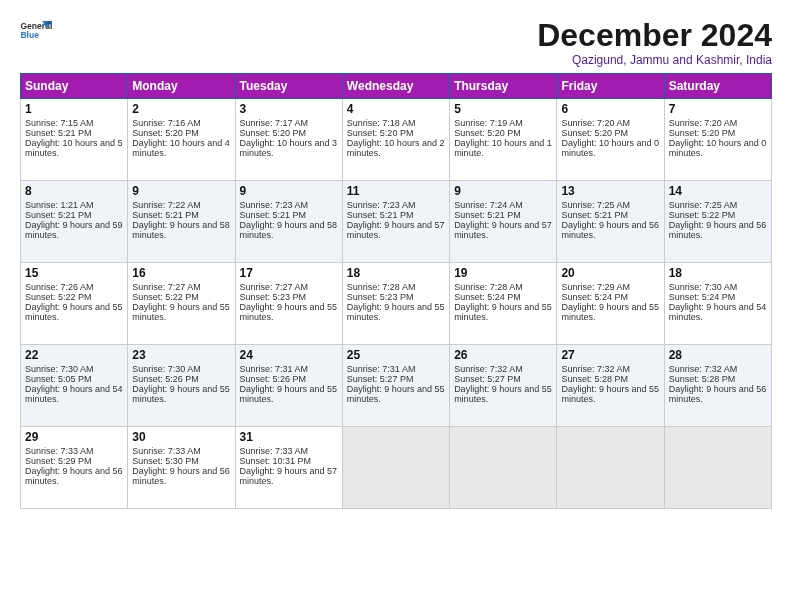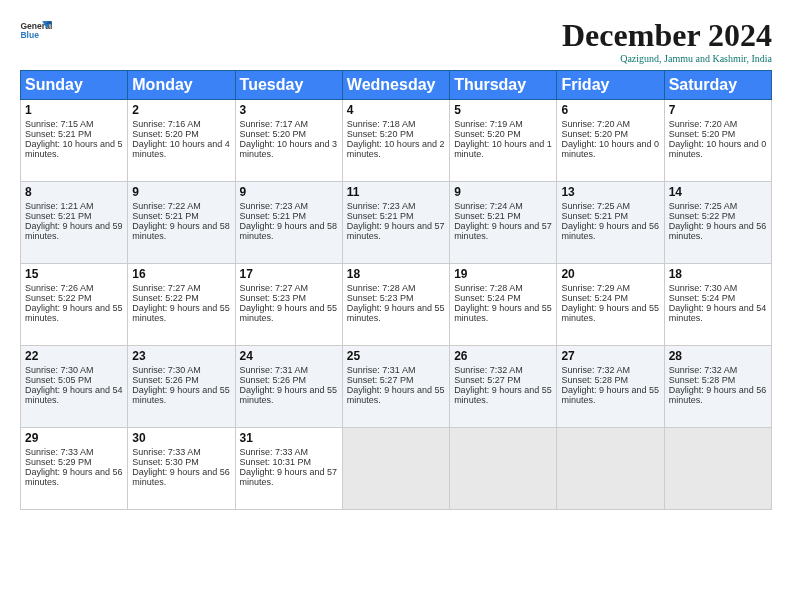--- a/index.html
+++ b/index.html
@@ -26,41 +26,40 @@
       display: flex;
       align-items: center;
       gap: 4px;
     }
     .logo-icon {
       width: 32px;
       height: 28px;
     }
     .title-block {
       text-align: right;
-      font-family: Liberation Serif, serif;
     }
     .month-title {
       font-size: 32px;
       font-weight: bold;
       color: #1a1a1a;
       line-height: 1.1;
     }
     .subtitle {
-      font-size: 10px;
-      color: #0f766e;
+      font-size: 12px;
+      color: #4c1d95;
     }
     .calendar {
       width: 100%;
       border-collapse: collapse;
       table-layout: fixed;
     }
     .calendar th {
-      background: #3b82f6;
+      background: #a21caf;
       color: #fff;
-      font-size: 16px;
+      font-size: 12px;
       font-weight: bold;
       padding: 5px 4px;
       text-align: left;
       border: 1px solid #1a5f9e;
     }
     .calendar td {
       border: 1px solid #ccc;
       vertical-align: top;
       padding: 3px 4px;
       font-size: 9px;

